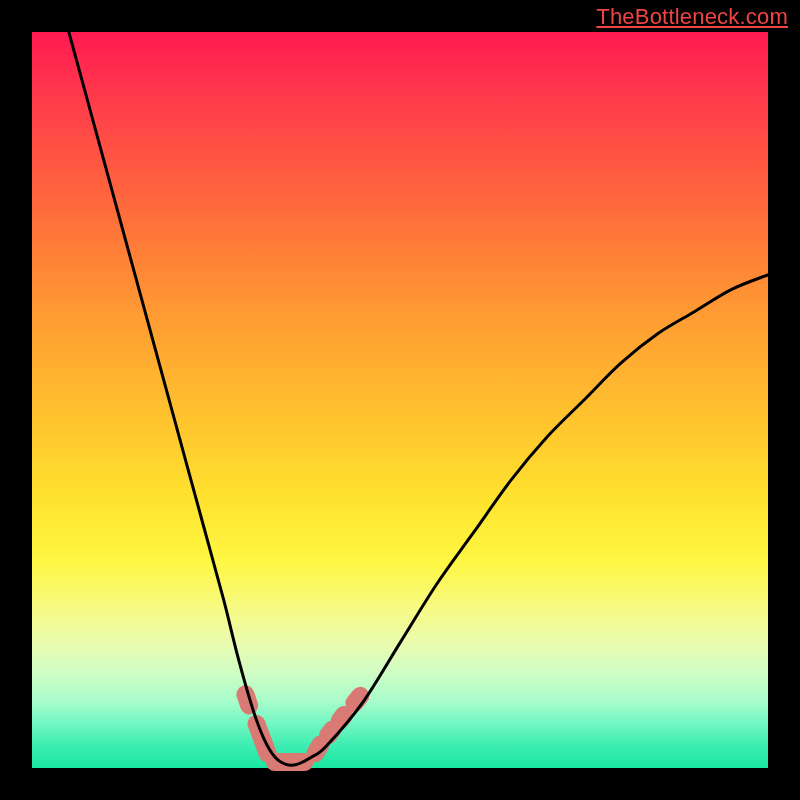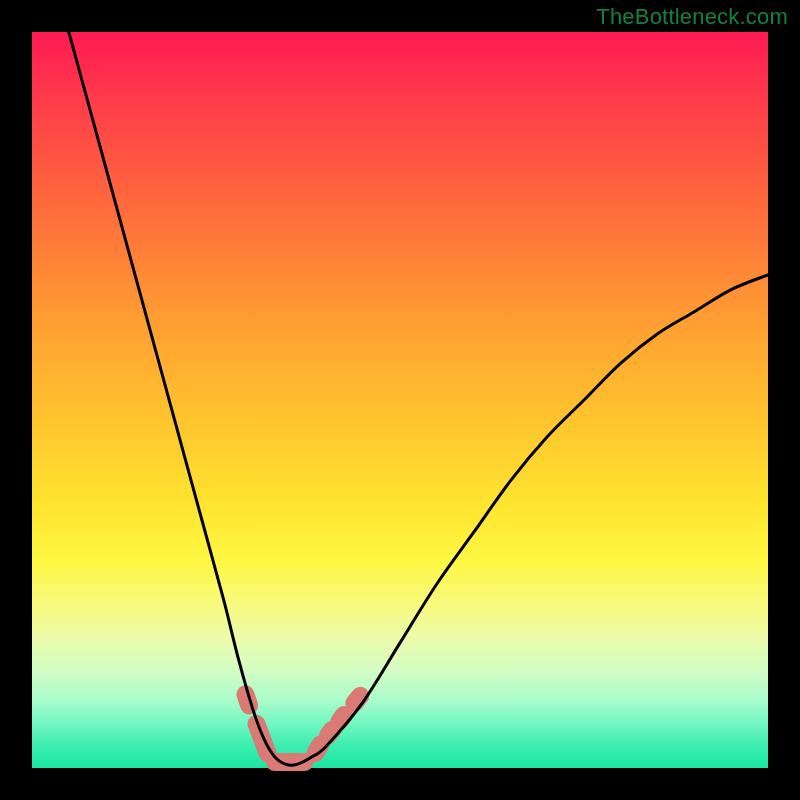--- a/index.html
+++ b/index.html
@@ -40,24 +40,25 @@
       #a7fccb 91%,
       #71f7c2 94%,
       #3cedb1 97%,
       #19e6a0 100%
     );
   }
   .watermark {
     position: absolute;
     top: 4px;
     right: 12px;
-    color: #15803d;
+    color: #ef4444;
     font-size: 22px;
     letter-spacing: 0.2px;
     user-select: none;
+    text-decoration: underline;
   }
   svg.curve {
     position: absolute;
     left: 0;
     top: 0;
     width: 736px;
     height: 736px;
     overflow: visible;
   }
 </style>

